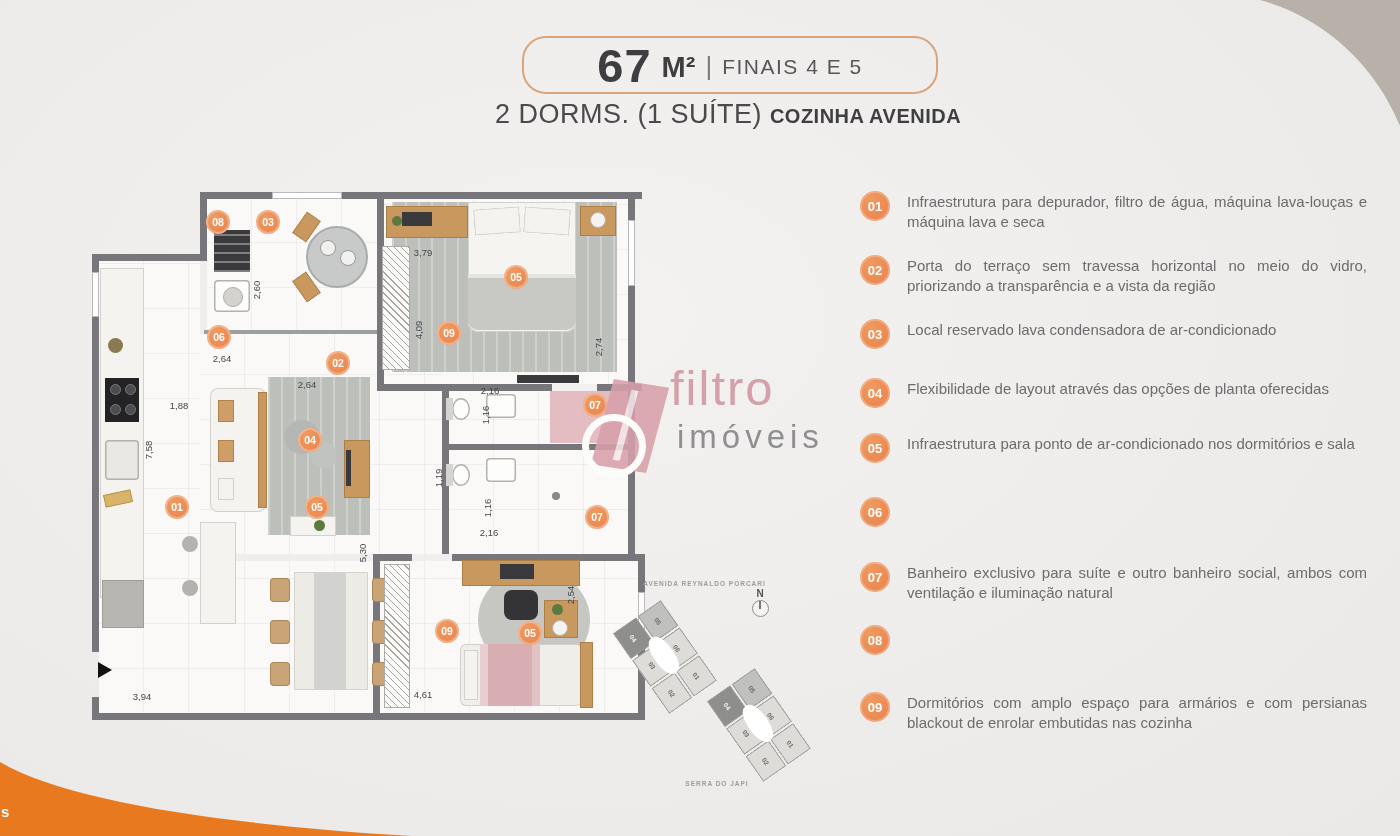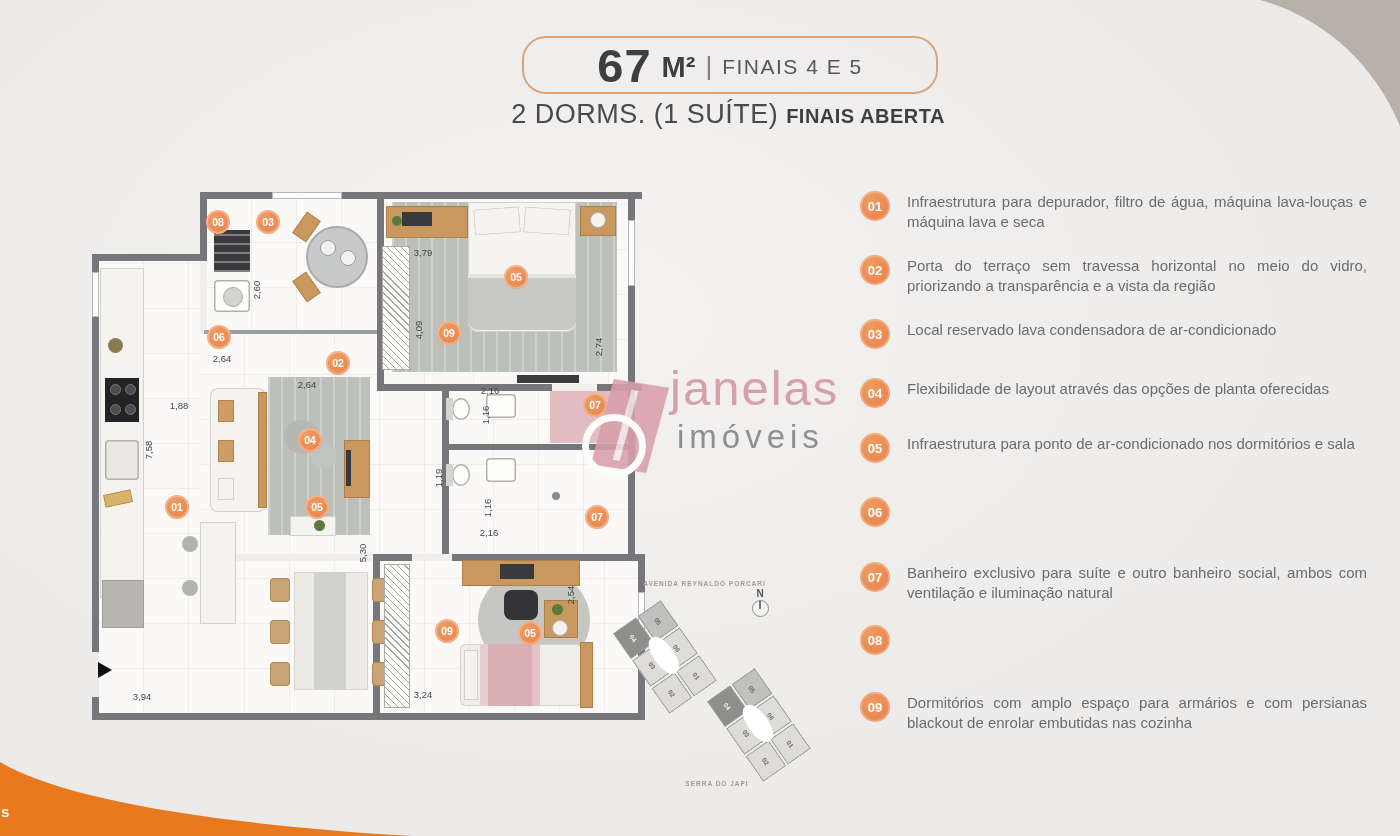--- a/index.html
+++ b/index.html
@@ -95,21 +95,21 @@
   <span class="corner-frag">s</span>
 
   <div class="hbadge">
     <span class="h-area">67</span>
     <span class="h-unit">M²</span>
     <span class="h-sep">|</span>
     <span class="h-fin">FINAIS 4 E 5</span>
   </div>
   <div class="hsub">
     <span class="s1">2 DORMS. (1 SUÍTE) </span>
-    <span class="s2">FINAIS ABERTA</span>
+    <span class="s2">COZINHA AVENIDA</span>
   </div>
 
   <div class="plan">
 
     <div class="fl" style="left:115px;top:7px;width:170px;height:133px;"></div>
     <div class="fl" style="left:292px;top:7px;width:244px;height:185px;"></div>
     <div class="fl" style="left:7px;top:69px;width:101px;height:452px;"></div>
     <div class="fl" style="left:108px;top:142px;width:242px;height:220px;"></div>
     <div class="fl" style="left:108px;top:369px;width:173px;height:152px;"></div>
     <div class="fl" style="left:357px;top:199px;width:179px;height:163px;"></div>
@@ -230,21 +230,21 @@
     <span class="dim" style="left:331px;top:60px;">3,79</span>
     <span class="dim v" style="left:326px;top:138px;">4,09</span>
     <span class="dim v" style="left:506px;top:155px;">2,74</span>
     <span class="dim" style="left:398px;top:198px;">2,16</span>
     <span class="dim v" style="left:393px;top:223px;">1,16</span>
     <span class="dim v" style="left:346px;top:286px;">1,19</span>
     <span class="dim v" style="left:395px;top:316px;">1,16</span>
     <span class="dim" style="left:397px;top:340px;">2,16</span>
     <span class="dim v" style="left:270px;top:361px;">5,30</span>
     <span class="dim v" style="left:478px;top:403px;">2,54</span>
-    <span class="dim" style="left:331px;top:502px;">3,24</span>
+    <span class="dim" style="left:331px;top:502px;">4,61</span>
     <span class="dim" style="left:50px;top:504px;">3,94</span>
 
     <div class="mark" style="left:114px;top:18px;">08</div>
     <div class="mark" style="left:164px;top:18px;">03</div>
     <div class="mark" style="left:115px;top:133px;">06</div>
     <div class="mark" style="left:234px;top:159px;">02</div>
     <div class="mark" style="left:412px;top:73px;">05</div>
     <div class="mark" style="left:345px;top:129px;">09</div>
     <div class="mark" style="left:73px;top:303px;">01</div>
     <div class="mark" style="left:206px;top:236px;">04</div>
@@ -253,21 +253,21 @@
     <div class="mark" style="left:493px;top:313px;">07</div>
     <div class="mark" style="left:343px;top:427px;">09</div>
     <div class="mark" style="left:426px;top:429px;">05</div>
   </div>
 
   <div class="wm">
     <div class="wm-flag">
         <i></i>
       </div>
     <div class="wm-ring"></div>
-    <div class="wm-name">janelas</div>
+    <div class="wm-name">filtro</div>
     <div class="wm-sub">imóveis</div>
   </div>
 
   <div class="keyplan">
     <div class="kp-street">AVENIDA REYNALDO PORCARI</div>
     <div class="kp-n">N</div>
     <div class="kp-circ"></div>
     <div class="kp-needle"></div>
 
     <div class="bld" style="left:14px;top:36px;transform:rotate(-35deg);">

